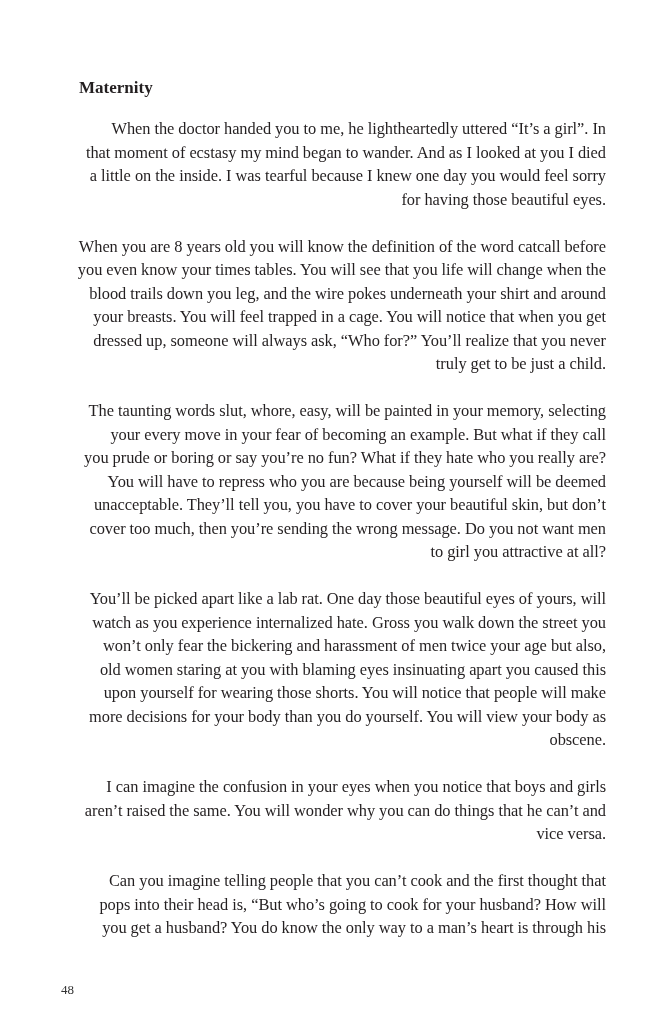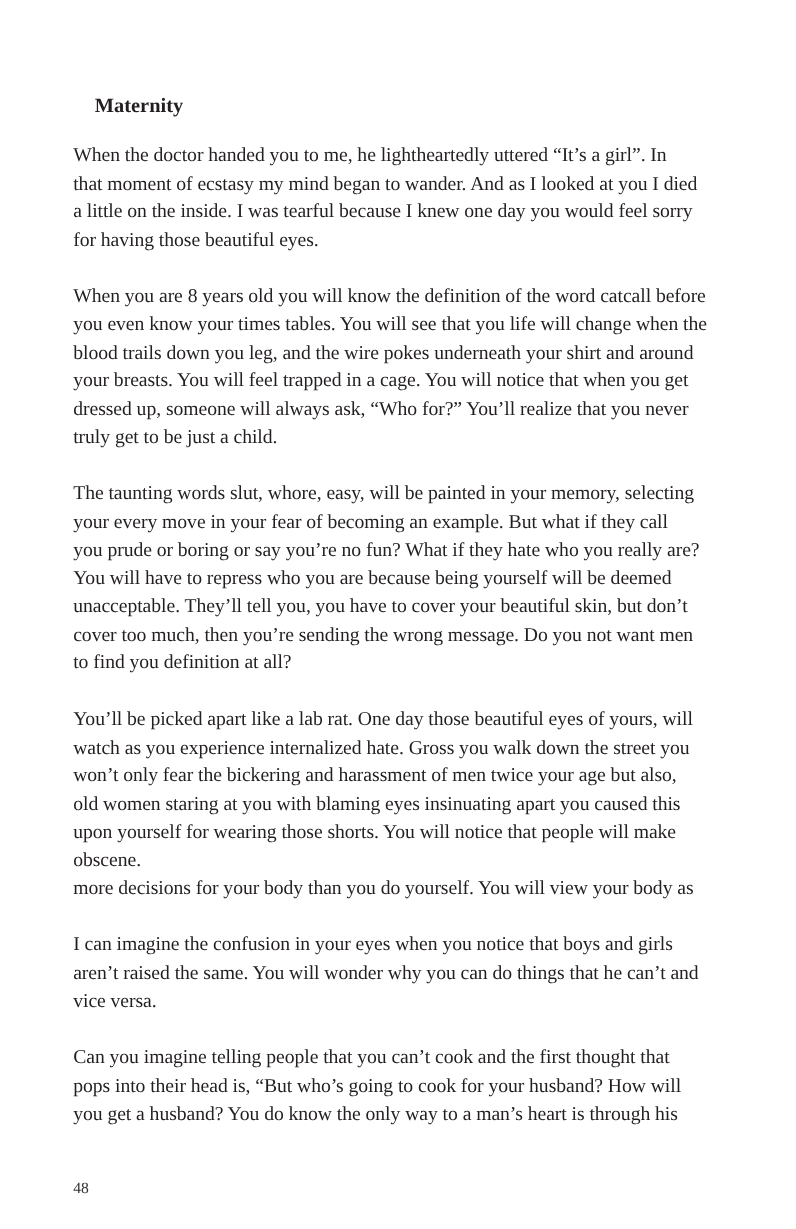--- a/index.html
+++ b/index.html
@@ -11,20 +11,21 @@
   }
   .title {
     font-weight: bold; font-size: 17px; line-height: 23px; margin: 18px;
   }
   .author {
     font-style: italic; font-size: 16.5px; line-height: 23px; margin: 0 0 23px 0;
   }
   .para {
     font-size: 16.4px; line-height: 23.5px; margin: 0 0 23.5px 0;
     letter-spacing: -0.05px;
+    text-align: right;
   }
   .line { display: block; white-space: nowrap; }
   .page-number {
     position: absolute; left: 61px; top: 982px;
     font-family: Liberation Serif, serif;
     font-size: 13px; color: #333;
   }
 </style>
 </head>
 <body>
@@ -46,30 +47,30 @@
         <span class="line">dressed up, someone will always ask, “Who for?” You’ll realize that you never</span>
         <span class="line">truly get to be just a child.</span>
       </p>
       <p class="para">
         <span class="line">The taunting words slut, whore, easy, will be painted in your memory, selecting</span>
         <span class="line">your every move in your fear of becoming an example. But what if they call</span>
         <span class="line">you prude or boring or say you’re no fun? What if they hate who you really are?</span>
         <span class="line">You will have to repress who you are because being yourself will be deemed</span>
         <span class="line">unacceptable. They’ll tell you, you have to cover your beautiful skin, but don’t</span>
         <span class="line">cover too much, then you’re sending the wrong message. Do you not want men</span>
-        <span class="line">to find you definition at all?</span>
+        <span class="line">to girl you attractive at all?</span>
       </p>
       <p class="para">
         <span class="line">You’ll be picked apart like a lab rat. One day those beautiful eyes of yours, will</span>
         <span class="line">watch as you experience internalized hate. Gross you walk down the street you</span>
         <span class="line">won’t only fear the bickering and harassment of men twice your age but also,</span>
         <span class="line">old women staring at you with blaming eyes insinuating apart you caused this</span>
         <span class="line">upon yourself for wearing those shorts. You will notice that people will make</span>
+        <span class="line">more decisions for your body than you do yourself. You will view your body as</span>
         <span class="line">obscene.</span>
-        <span class="line">more decisions for your body than you do yourself. You will view your body as</span>
       </p>
       <p class="para">
         <span class="line">I can imagine the confusion in your eyes when you notice that boys and girls</span>
         <span class="line">aren’t raised the same. You will wonder why you can do things that he can’t and</span>
         <span class="line">vice versa.</span>
       </p>
       <p class="para">
         <span class="line">Can you imagine telling people that you can’t cook and the first thought that</span>
         <span class="line">pops into their head is, “But who’s going to cook for your husband? How will</span>
         <span class="line">you get a husband? You do know the only way to a man’s heart is through his</span>

